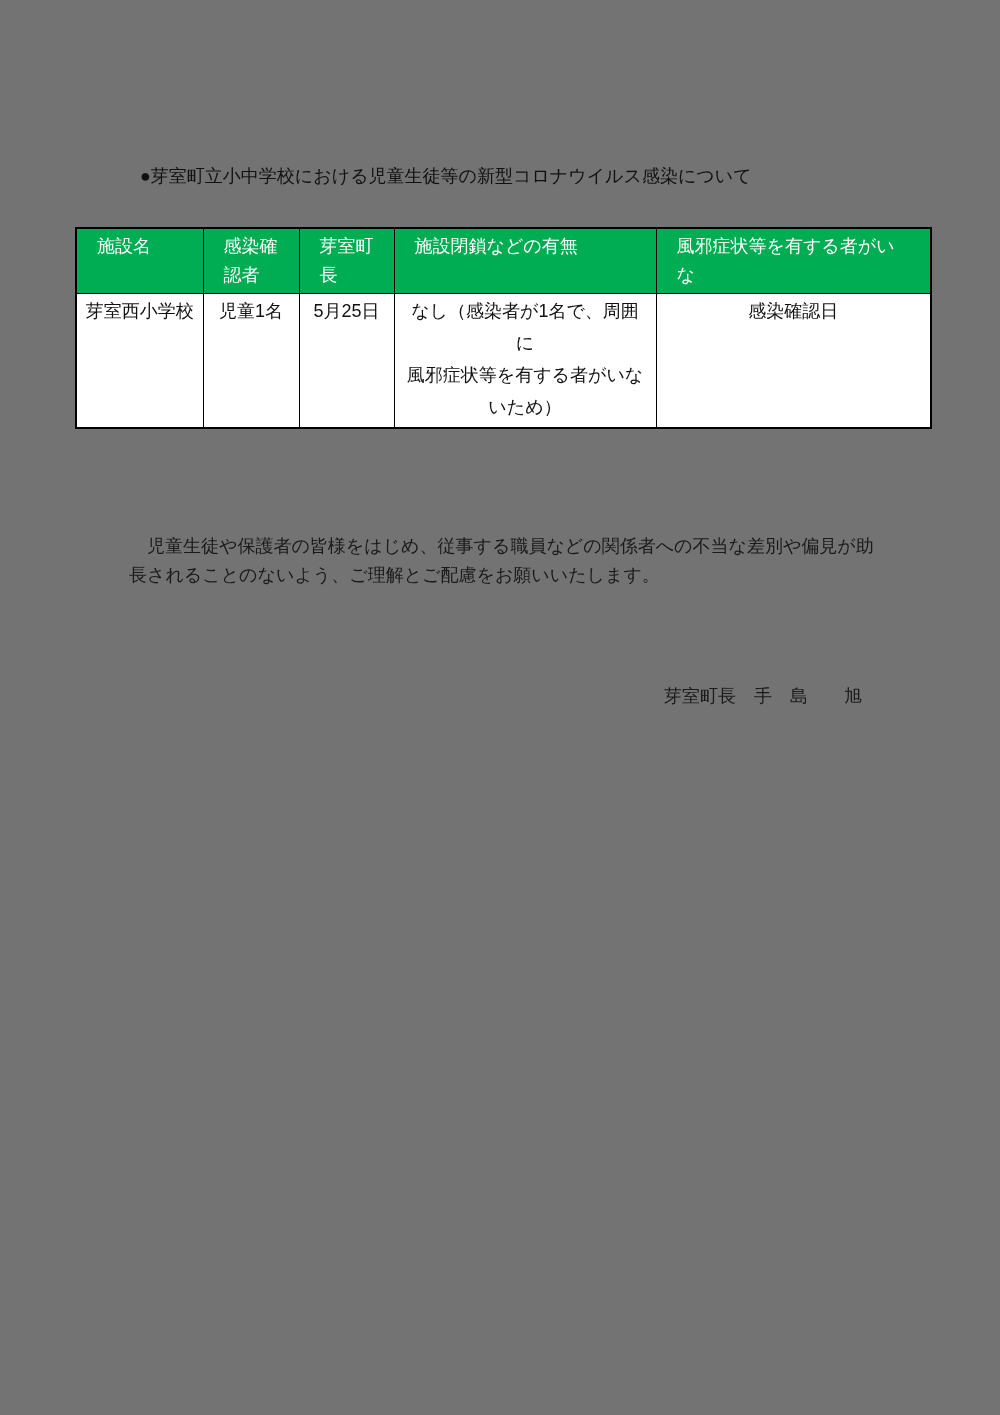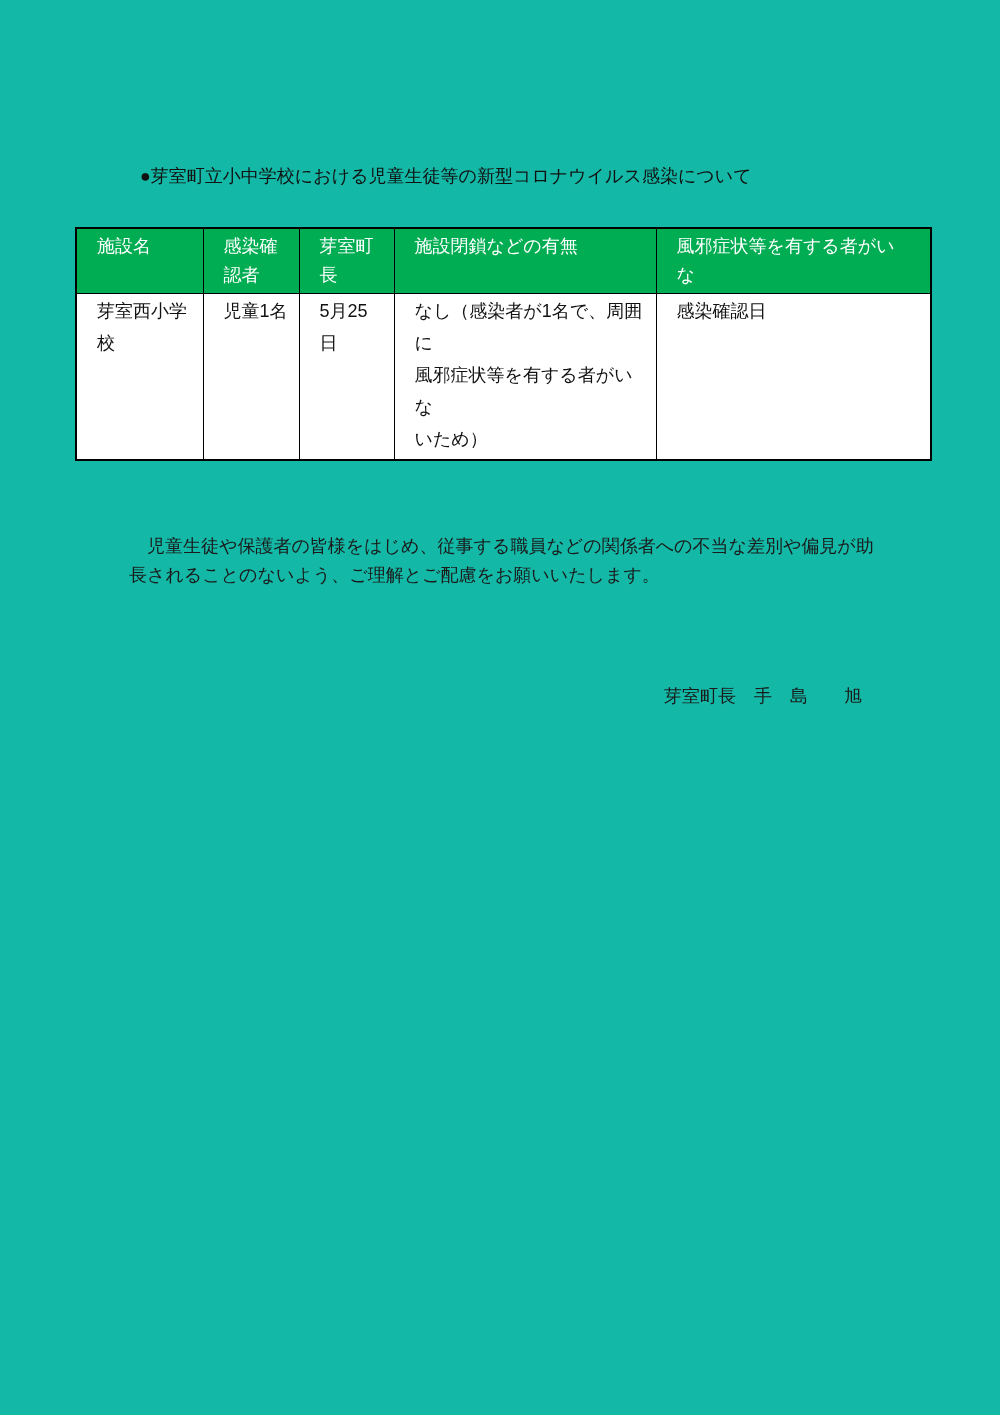--- a/index.html
+++ b/index.html
@@ -4,21 +4,21 @@
 <style>
   html, body {
     margin: 0;
     padding: 0;
     background: #ffffff;
   }
   .page {
     position: relative;
     width: 1000px;
     height: 1415px;
-    background: #14b8a6;
+    background: #737373;
     color: #000000;
     font-family: "Liberation Sans", sans-serif;
     overflow: hidden;
   }
   .doc-title {
     position: absolute;
     left: 140px;
     top: 162px;
     font-size: 18px;
     line-height: 29px;
@@ -50,23 +50,23 @@
     vertical-align: top;
     padding: 3px 20px;
     line-height: 29px;
     border: 1px solid var(--border, #000000);
     height: 62px;
     box-sizing: border-box;
   }
   .infection-table td {
     background: #ffffff;
     color: #111111;
-    text-align: left;
+    text-align: center;
     vertical-align: top;
-    padding: 1px 8px 4px 20px;
+    padding: 1px 8px 4px 8px;
     line-height: 32px;
     border: 1px solid var(--border, #000000);
     height: 94px;
     box-sizing: border-box;
     white-space: pre-line;
   }
   .para {
     position: absolute;
     left: 129px;
     width: 745px;

